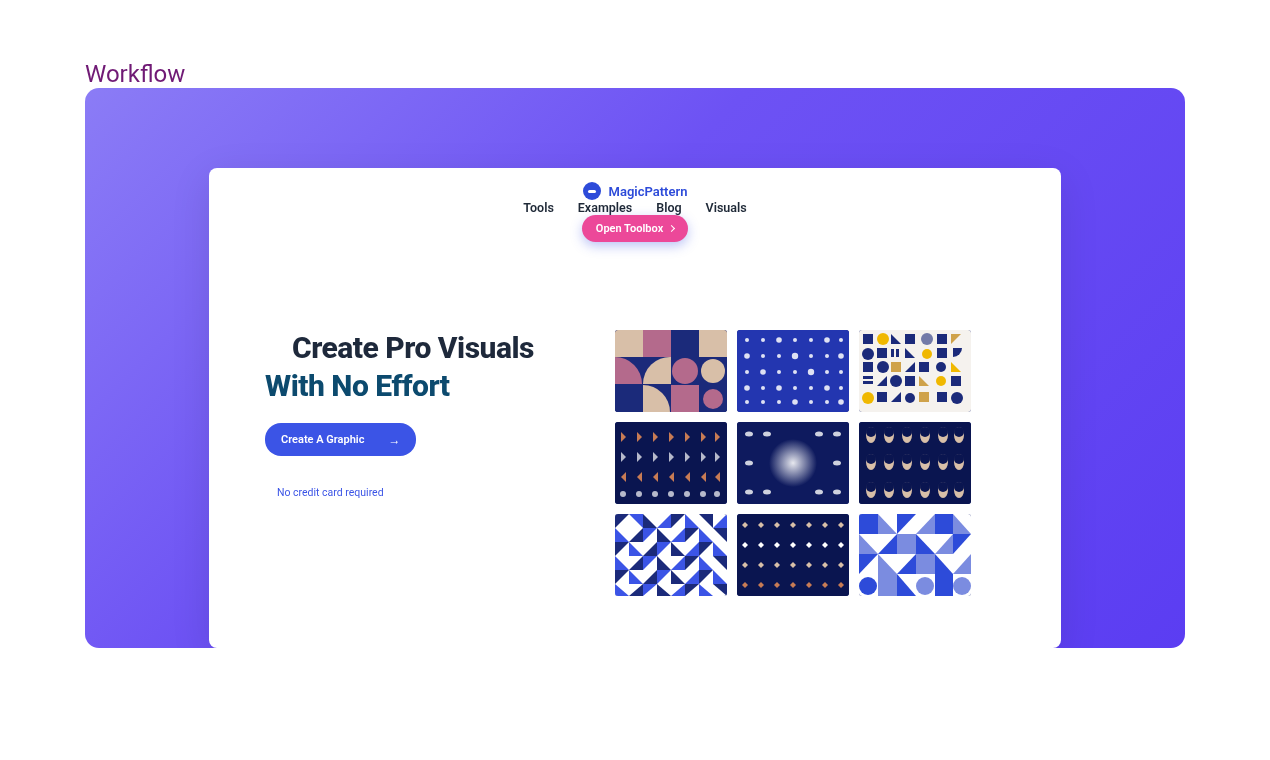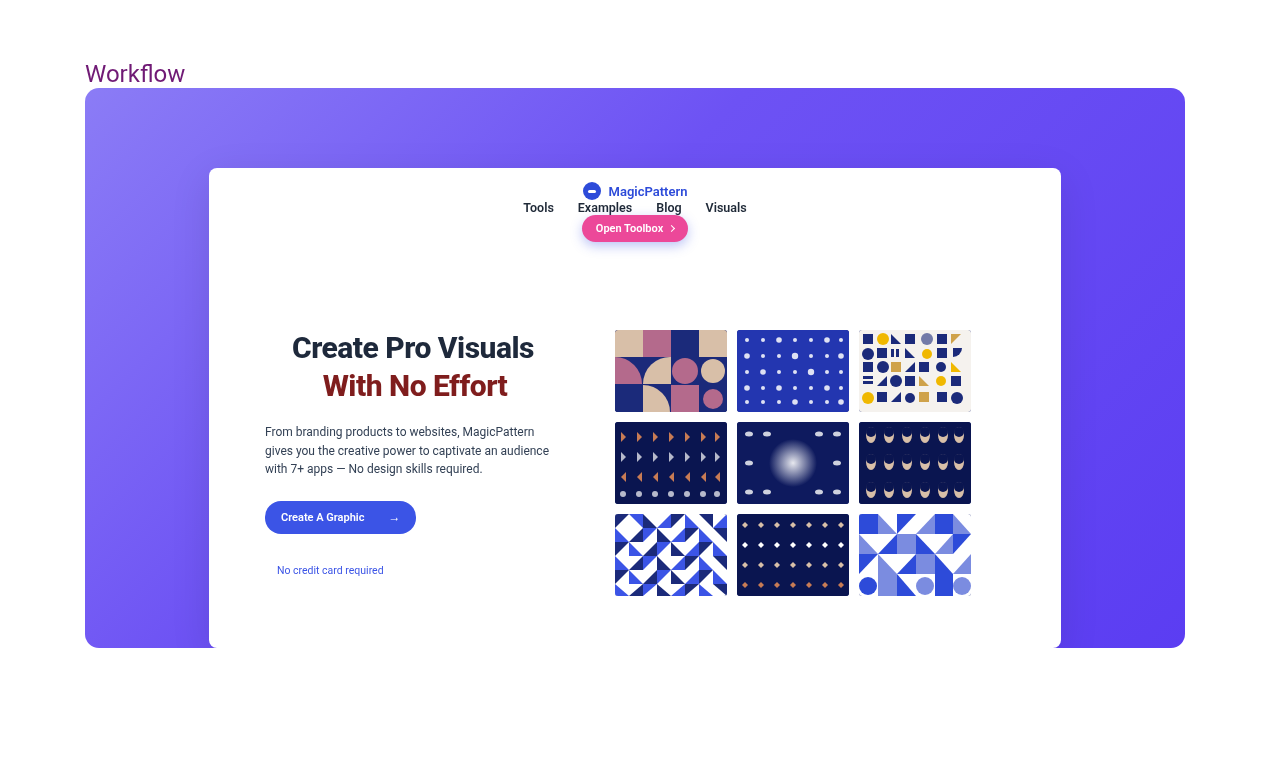--- a/index.html
+++ b/index.html
@@ -120,25 +120,24 @@
     font-size: 30px;
     font-weight: 800;
     color: #1e293b;
     line-height: 1.2;
     letter-spacing: -0.5px;
     margin-left: 27px;
   }
   .hero-title-2 {
     font-size: 30px;
     font-weight: 800;
-    color: #7f1d1d;
+    color: #0c4a6e;
     line-height: 1.3;
     letter-spacing: -0.5px;
     margin-bottom: 18px;
-    text-align: center;
   }
   .hero-desc {
     font-size: 12px;
     line-height: 1.55;
     color: #334155;
     margin-bottom: 22px;
   }
   .create-btn {
     background: #3b54e6;
     color: #ffffff;
@@ -209,21 +208,20 @@
         <div class="open-toolbox">
           <span>Open Toolbox</span>
           <span class="chevron-icon"></span>
         </div>
       </div>
 
       <div class="hero">
         <div class="hero-left">
           <div class="hero-title-1">Create Pro Visuals</div>
           <div class="hero-title-2">With No Effort</div>
-          <p class="hero-desc">From branding products to websites, MagicPattern gives you the creative power to captivate an audience with 7+ apps — No design skills required.</p>
           <div class="create-btn">
             <span>Create A Graphic</span>
             <span class="arrow-icon">→</span>
           </div>
           <div class="nocc">No credit card required</div>
         </div>
 
         <div class="hero-right">
 
           <div class="tile">

